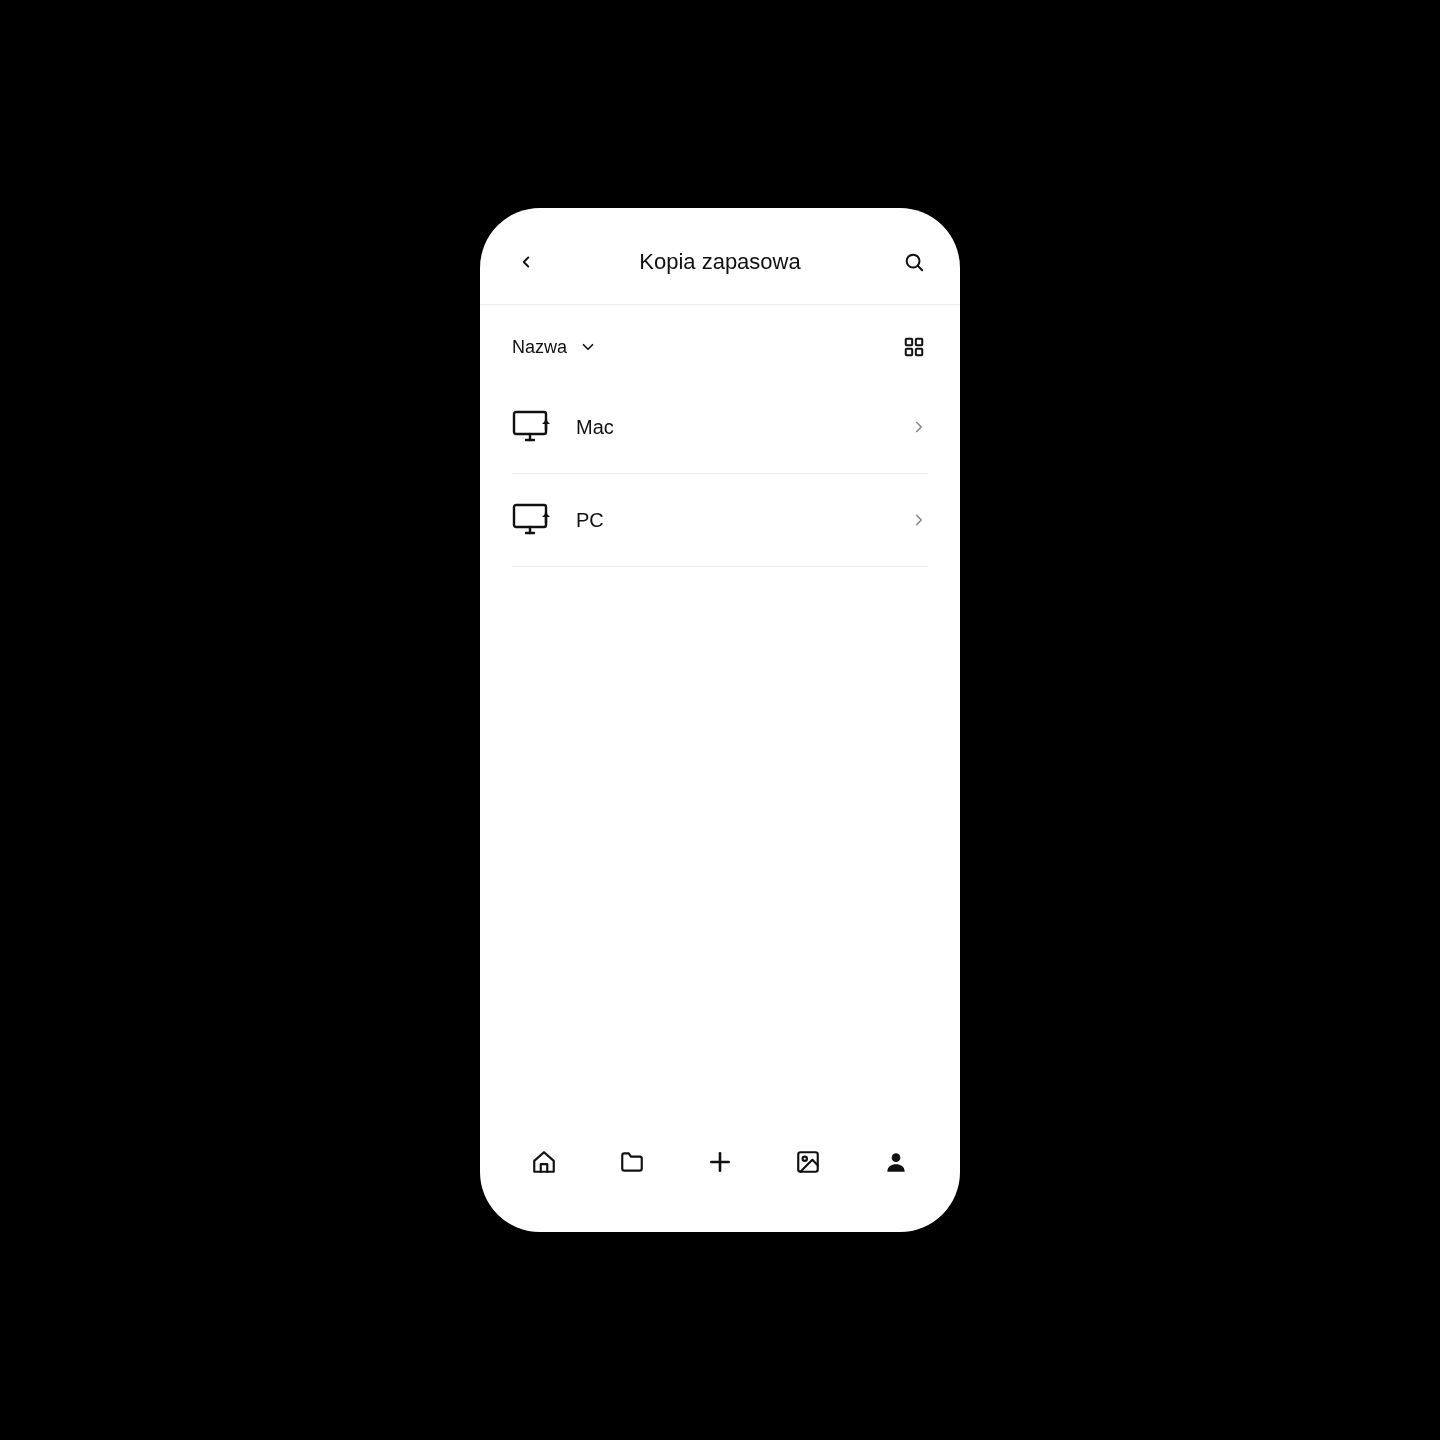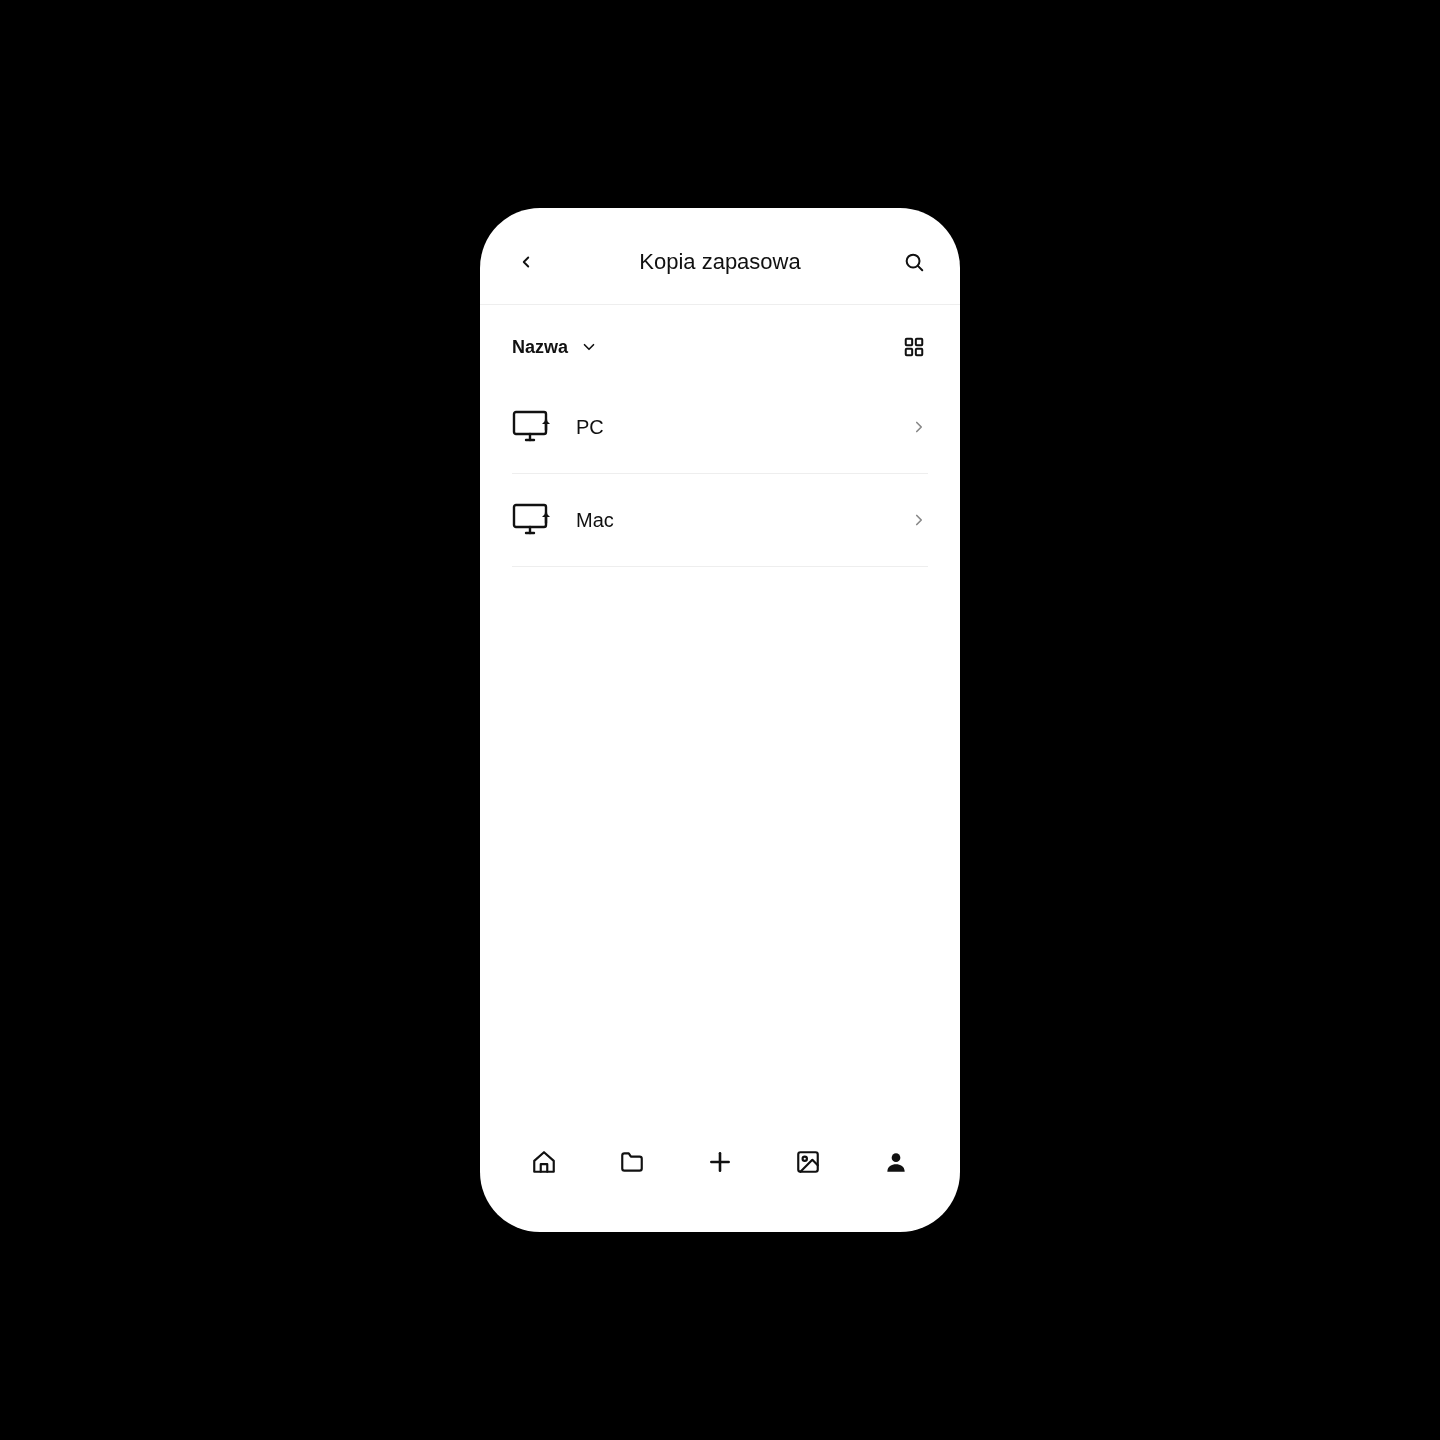--- a/index.html
+++ b/index.html
@@ -52,21 +52,21 @@
       padding: 28px 32px 20px 32px;
     }
     .sort-left {
       display: flex;
       align-items: center;
       gap: 12px;
       cursor: pointer;
     }
     .sort-label {
       font-size: 18px;
-      font-weight: 700;
+      font-weight: 400;
       color: #111;
     }
     .list {
       padding: 0 32px;
     }
     .list-item {
       display: flex;
       align-items: center;
       padding: 30px 0;
       border-bottom: 1px solid #eee;
@@ -157,39 +157,39 @@
     <div class="list-item">
       <span class="item-icon">
         <svg width="40" height="34" viewBox="0 0 40 34" fill="none" stroke="#111" stroke-width="2.4" stroke-linecap="round" stroke-linejoin="round">
           <rect x="2" y="2" width="32" height="22" rx="2"></rect>
           <line x1="14" y1="30" x2="22" y2="30"></line>
           <line x1="18" y1="24" x2="18" y2="30"></line>
           <path d="M30 14 L34 10 L38 14" fill="#111" stroke="none"></path>
           <line x1="34" y1="10" x2="34" y2="20" stroke="#111"></line>
         </svg>
       </span>
-      <span class="item-label">PC</span>
+      <span class="item-label">Mac</span>
       <span class="chevron">
         <svg width="18" height="18" viewBox="0 0 24 24" fill="none" stroke="#888" stroke-width="2.2" stroke-linecap="round" stroke-linejoin="round">
             <polyline points="9 18 15 12 9 6"></polyline>
           </svg>
       </span>
     </div>
 
     <div class="list-item">
       <span class="item-icon">
         <svg width="40" height="34" viewBox="0 0 40 34" fill="none" stroke="#111" stroke-width="2.4" stroke-linecap="round" stroke-linejoin="round">
           <rect x="2" y="2" width="32" height="22" rx="2"></rect>
           <line x1="14" y1="30" x2="22" y2="30"></line>
           <line x1="18" y1="24" x2="18" y2="30"></line>
           <path d="M30 14 L34 10 L38 14" fill="#111" stroke="none"></path>
           <line x1="34" y1="10" x2="34" y2="20" stroke="#111"></line>
         </svg>
       </span>
-      <span class="item-label">Mac</span>
+      <span class="item-label">PC</span>
       <span class="chevron">
         <svg width="18" height="18" viewBox="0 0 24 24" fill="none" stroke="#888" stroke-width="2.2" stroke-linecap="round" stroke-linejoin="round">
             <polyline points="9 18 15 12 9 6"></polyline>
           </svg>
       </span>
     </div>
 
 
   </div>
 

